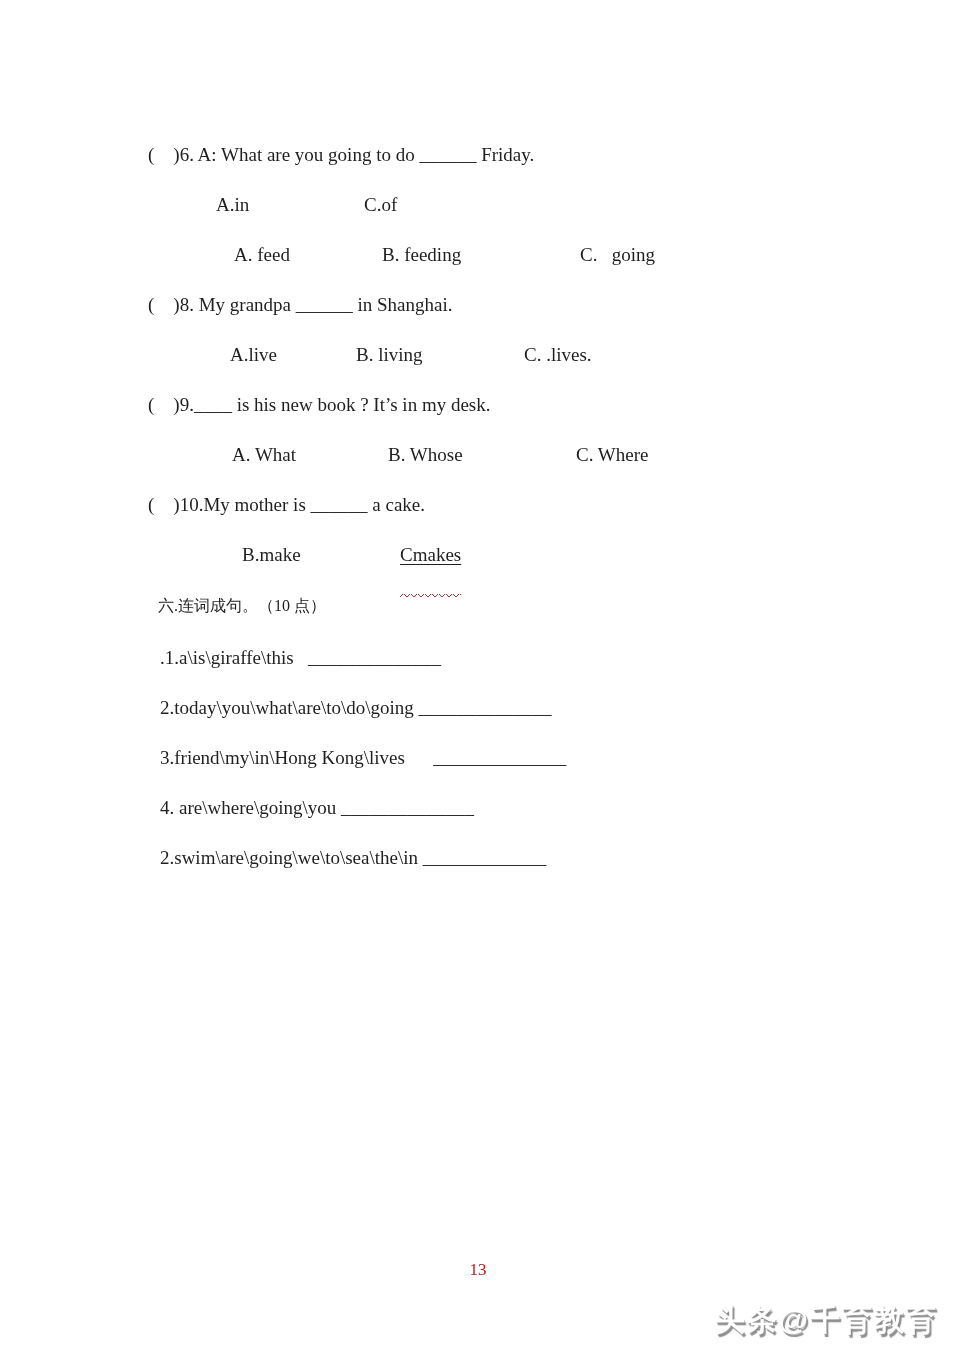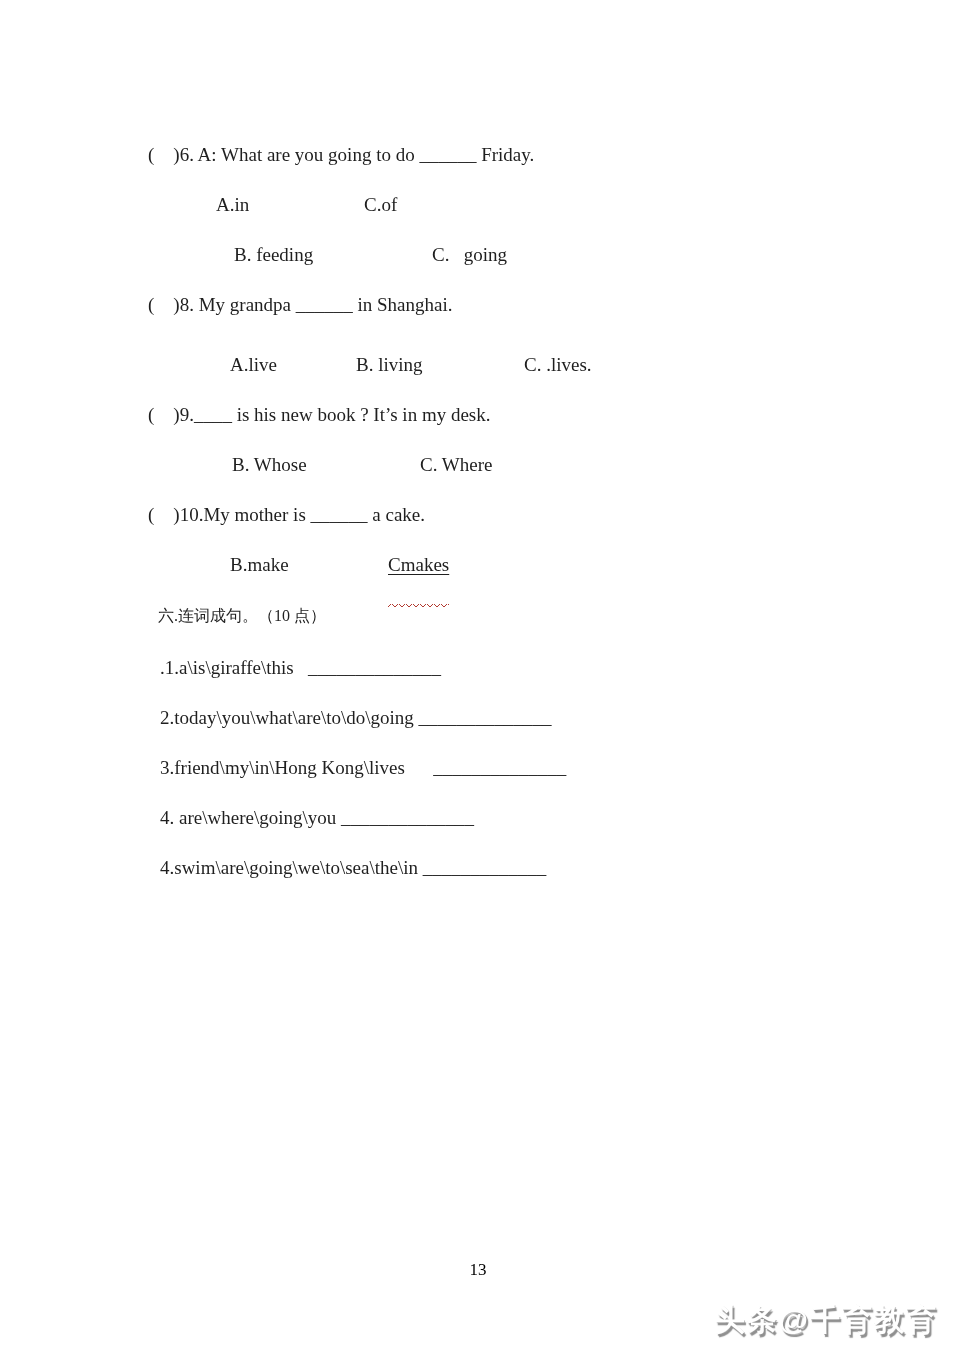--- a/index.html
+++ b/index.html
@@ -68,21 +68,21 @@
     background-size: 7px 4px;
     background-repeat: repeat-x;
   }
   .page-number {
     position: absolute;
     left: 0;
     right: 0;
     top: 1260px;
     text-align: center;
     font-size: 17px;
-    color: #000000;
+    color: #b91c1c;
   }
   .watermark {
     position: absolute;
     right: 18px;
     top: 1300px;
     font-family: "Liberation Sans", "DejaVu Sans", sans-serif;
     font-size: 30px;
     font-weight: bold;
     letter-spacing: 2px;
     color: #ffffff;
@@ -95,48 +95,50 @@
 <div class="page">
   <div class="content">
 
     <div class="row stem">(    )6. A: What are you going to do ______ Friday.</div>
     <div class="row opts">
       <span class="opt1">A.in</span>
       <span class="opt3">C.of</span>
     </div>
 
     <div class="row opts" style="padding-left:86px;">
+      <span class="opt1">A. feed</span>
       <span class="opt2">B. feeding</span>
       <span class="opt3">C.   going</span>
     </div>
 
     <div class="row stem">(    )8. My grandpa ______ in Shanghai.</div>
-    <div class="row opts" style="padding-left:82px;margin-top:10px;">
+    <div class="row opts" style="padding-left:82px;">
       <span class="opt1" style="width:126px;">A.live</span>
       <span class="opt2" style="width:168px;">B. living</span>
       <span class="opt3">C. .lives.</span>
     </div>
 
     <div class="row stem">(    )9.____ is his new book ? It’s in my desk.</div>
     <div class="row opts" style="padding-left:84px;">
+      <span class="opt1" style="width:156px;">A. What</span>
       <span class="opt2" style="width:188px;">B. Whose</span>
       <span class="opt3">C. Where</span>
     </div>
 
     <div class="row stem">(    )10.My mother is ______ a cake.</div>
     <div class="row opts" style="padding-left:82px;">
-      <span class="opt2" style="width:158px;">B.make</span>
+      <span class="opt2" style="width:158px;margin-left:12px;">B.make</span>
       <span class="opt3 misspell">Cmakes</span>
     </div>
 
     <div class="section-title">六.连词成句。（10 点）</div>
 
     <div class="item">.1.a\is\giraffe\this   ______________</div>
     <div class="item">2.today\you\what\are\to\do\going ______________</div>
     <div class="item">3.friend\my\in\Hong Kong\lives      ______________</div>
     <div class="item">4. are\where\going\you ______________</div>
-    <div class="item">4.swim\are\going\we\to\sea\the\in _____________</div>
+    <div class="item">2.swim\are\going\we\to\sea\the\in _____________</div>
 
   </div>
 
   <div class="page-number">13</div>
   <div class="watermark">头条@千育教育</div>
 </div>
 
 </body></html>

